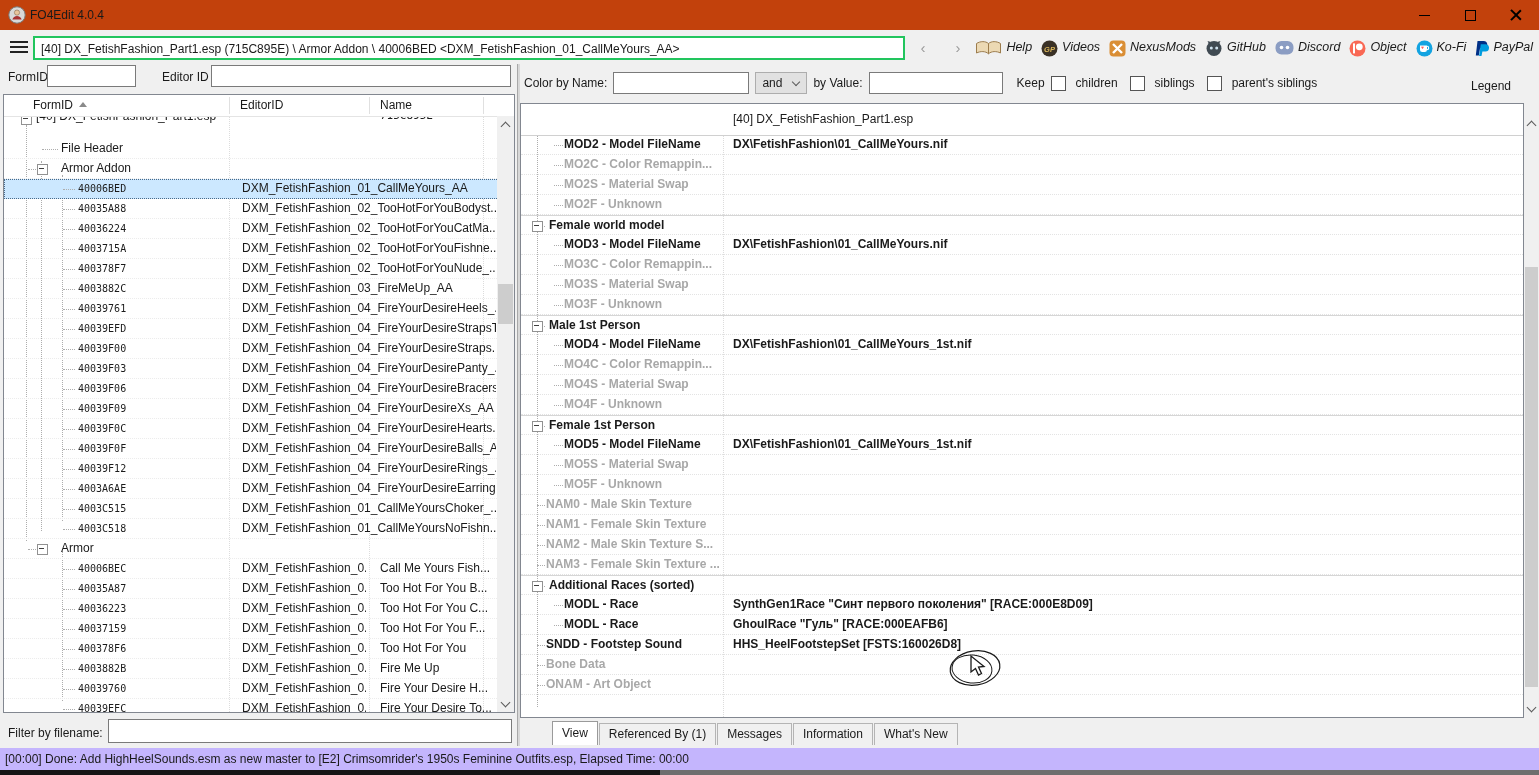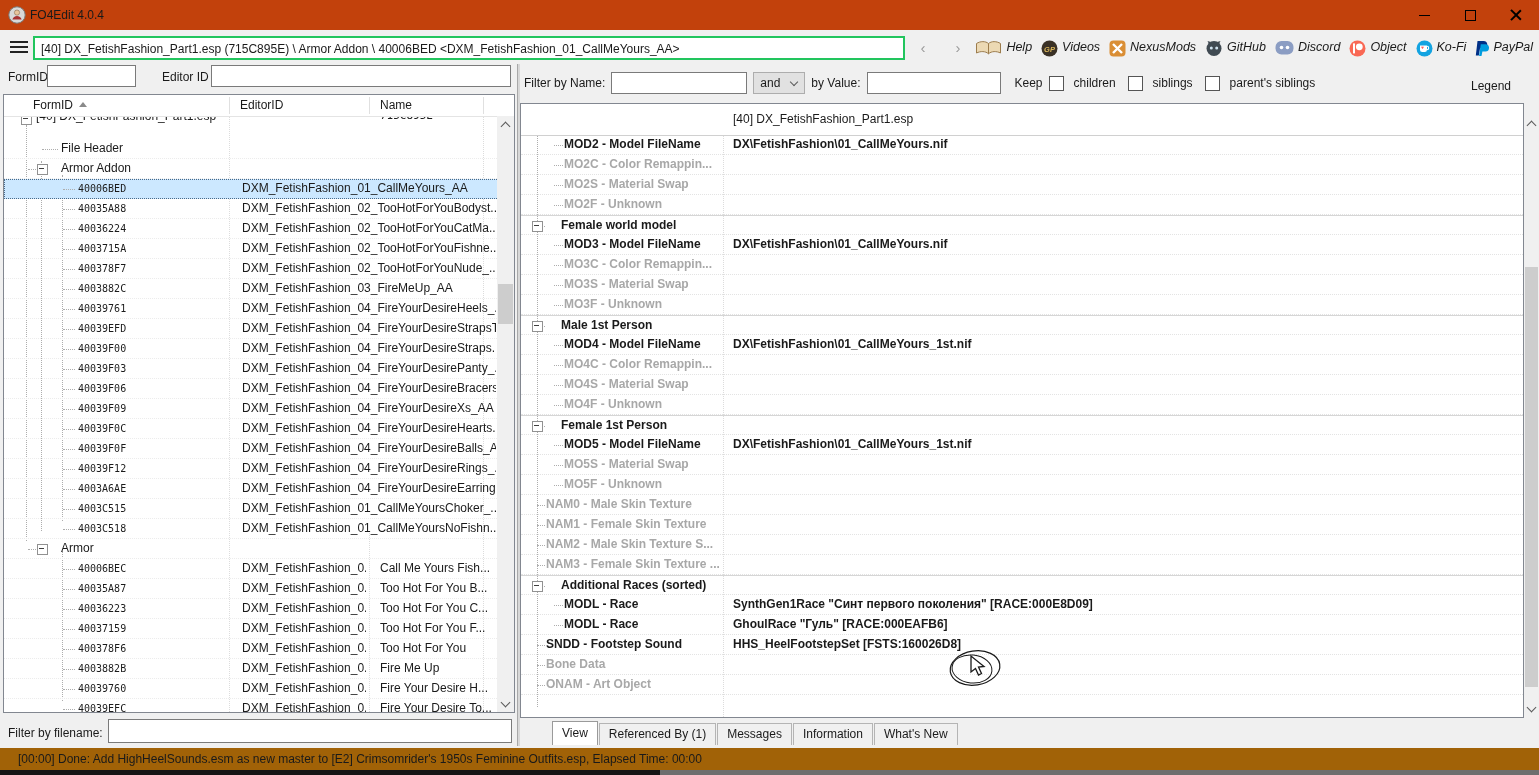--- a/index.html
+++ b/index.html
@@ -80,36 +80,36 @@
   #legend-label{position:absolute;right:28px;top:79px;}
   
   #rgrid{left:520px;top:103px;width:1004px;height:615px;background:#fff;border:1px solid #828790;box-sizing:border-box;overflow:hidden;}
   #rheader{position:absolute;left:0;top:0;width:1002px;height:31px;background:#fff;border-bottom:1px solid #d0d0d0;z-index:5;}
   #rheader .hval{position:absolute;left:212px;top:8px;}
   #right-rows{position:absolute;left:0;top:31px;width:1002px;z-index:1;}
   .rrow{position:relative;height:20px;line-height:19px;box-sizing:border-box;border-bottom:1px dotted #e3e3e3;}
   .rrow .cell{position:absolute;top:0;white-space:nowrap;overflow:hidden;font-weight:bold;}
   .rrow .r-name{left:43px;width:158px;}
   .rrow.lvl1 .r-name{left:25px;width:176px;}
-  .rrow.group .r-name{left:28px;width:173px;margin-left:12px;}
+  .rrow.group .r-name{left:28px;width:173px;}
   .rrow .r-val{left:212px;width:780px;}
   .rrow.grayfield{color:#a8a8a8;}
   .rrow.group{border-top:1px solid #d6d6d6;}
   .rrow.group .expbox{display:block;left:11px;}
   .rrow .twig{left:16px;width:8px;}
   .rrow.lvl2 .twig{left:33px;width:9px;}
   
   #cursor-annotation{position:absolute;left:424px;top:540px;z-index:7;}
   
   #rtabs{left:520px;top:721px;width:1019px;height:24px;display:flex;align-items:flex-end;padding-left:32px;}
   .rtab{height:22px;line-height:21px;padding:0 9px;border:1px solid #b4b4b4;border-bottom:none;background:#f0f0f0;
         margin-right:1px;box-sizing:border-box;}
   .rtab.active{background:#fff;height:24px;line-height:23px;border-color:#9a9a9a;}
   
-  #statusbar{left:0;top:748px;width:1539px;height:22px;background:#a16207;line-height:22px;padding-left:18px;box-sizing:border-box;}
+  #statusbar{left:0;top:748px;width:1539px;height:22px;background:#c4b5fd;line-height:22px;padding-left:5px;box-sizing:border-box;}
   #taskbar-dark{left:0;top:770px;width:660px;height:5px;background:#151515;}
   #taskbar-gray{left:660px;top:770px;width:879px;height:5px;background:#6e6e6e;}
   .lab{white-space:nowrap;}
 </style>
 </head>
 <body>
 
 <div id="titlebar" class="abs">
   <svg class="abs" style="left:8px;top:6px" width="18" height="18" viewBox="0 0 18 18">
     <circle cx="9" cy="9" r="8.2" fill="#d9d9d9" stroke="#7a7a7a"></circle>
@@ -445,21 +445,21 @@
       </div>
   </div>
 </div>
 
 <span id="lfilter-label" class="abs lab">Filter by filename:</span>
 <input id="lfilter-input" class="abs" value="" style="">
 
 <div id="splitter" class="abs"></div>
 
 <div id="rfilter" class="abs">
-  <span class="lab">Filter by Name:</span>
+  <span class="lab">Color by Name:</span>
   <input id="rname-input" value="" style="">
   <span id="combo-and">
       <span>and</span>
       <i class="chev"></i>
     </span>
   <span class="lab">by Value:</span>
   <input id="rvalue-input" value="" style="">
   <span class="lab" style="margin-left:8px">Keep</span>
   <span class="cb"></span>
     <span class="cblab lab">children</span>

